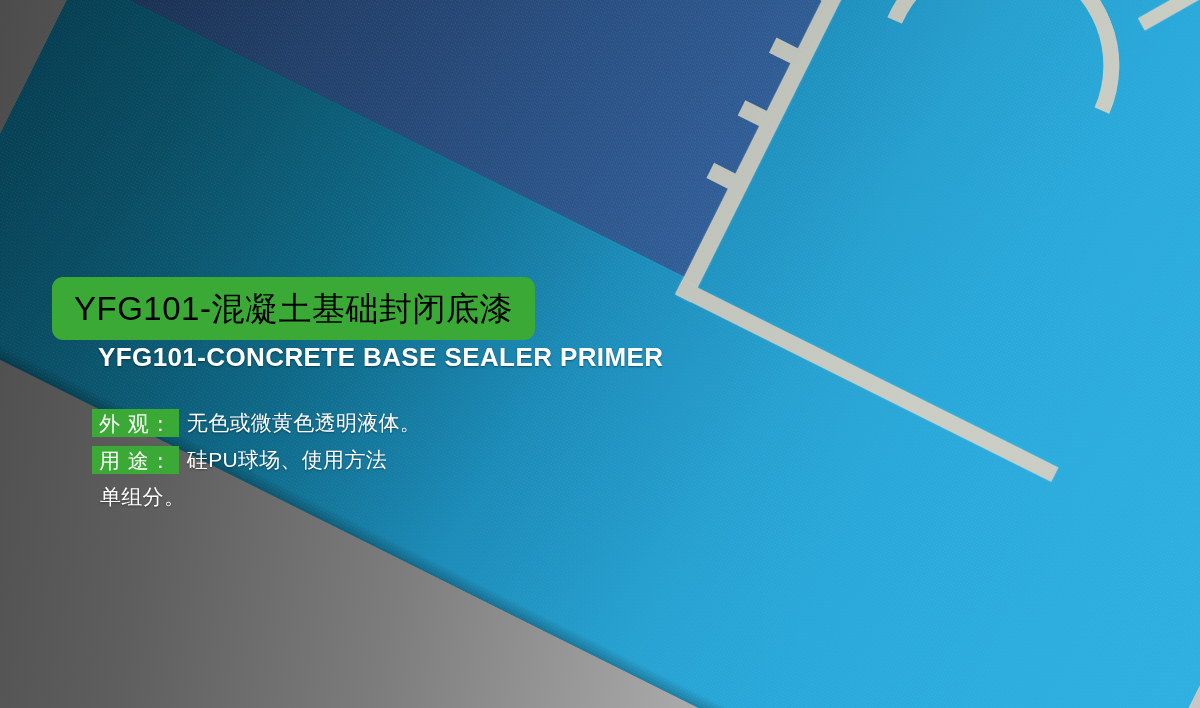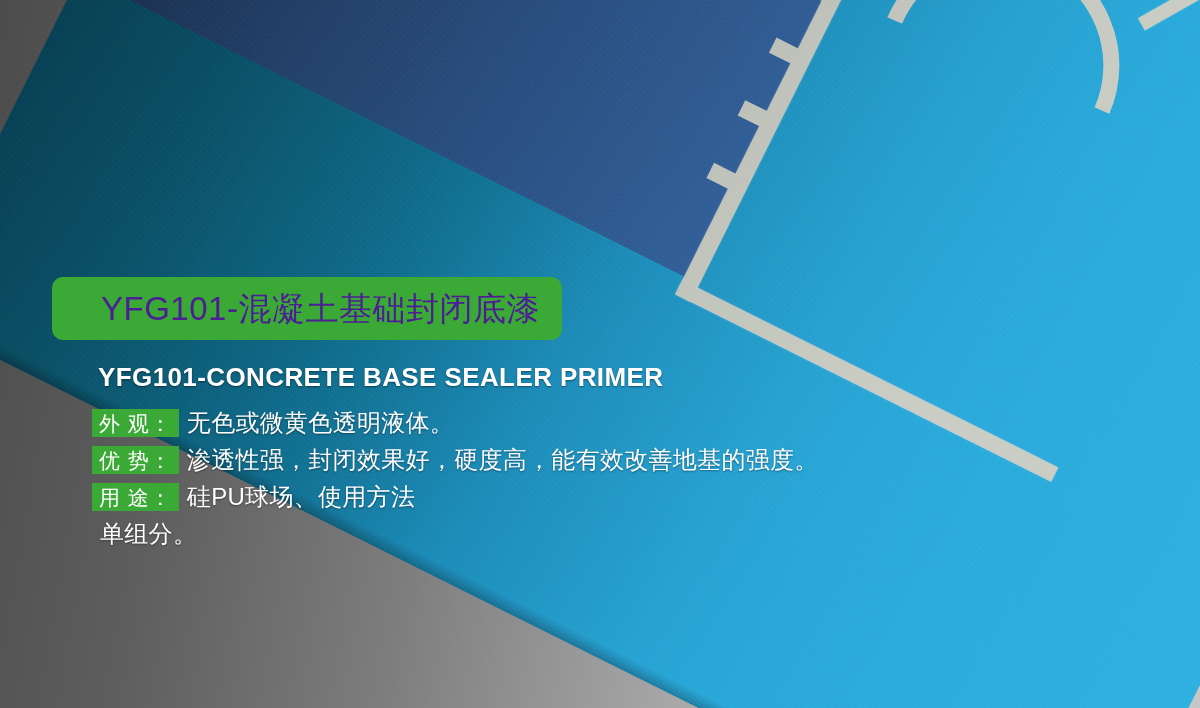--- a/index.html
+++ b/index.html
@@ -63,41 +63,40 @@
   }
   
   .content{position:absolute;left:0;top:0;width:1200px;height:708px;}
   .title-banner{
     position:absolute;left:52px;top:277px;height:63px;
     display:flex;align-items:center;
     padding:0 22px;border-radius:11px;
     background:#3aa935;
   }
   .title-banner span{
-    color:#4c1d95;font-size:33px;line-height:1;letter-spacing:.5px;
+    color:#000000;font-size:33px;line-height:1;letter-spacing:.5px;
     white-space:nowrap;
-    margin-left:27px;
   }
   .subtitle{
-    position:absolute;left:98px;top:362px;
+    position:absolute;left:98px;top:342px;
     color:#ffffff;font-size:26px;font-weight:bold;letter-spacing:.4px;
     white-space:nowrap;
     text-shadow:0 1px 2px rgba(0,0,0,.45);
   }
   .spec-list{position:absolute;left:92px;top:408px;}
   .spec-row{
     display:flex;align-items:center;margin-bottom:7px;height:30px;
   }
   .chip{
     background:#3aa935;color:#ffffff;
     font-size:21px;line-height:30px;height:28px;
     padding:0 7px;white-space:nowrap;letter-spacing:1px;
   }
   .spec-val{
-    color:#ffffff;font-size:24px;line-height:30px;margin-left:8px;
+    color:#ffffff;font-size:21px;line-height:30px;margin-left:8px;
     white-space:nowrap;letter-spacing:.3px;
     text-shadow:0 1px 2px rgba(0,0,0,.40);
   }
 </style>
 </head>
 <body>
 
 <div class="poster">
 
   <div class="photo-clip">
@@ -128,24 +127,20 @@
 
     <div class="subtitle">YFG101-CONCRETE BASE SEALER PRIMER</div>
 
     <div class="spec-list">
 
       <div class="spec-row">
         <span class="chip">外 观：</span>
         <span class="spec-val">无色或微黄色透明液体。</span>
       </div>
 
-      <div class="spec-row">
-        <span class="chip">优 势：</span>
-        <span class="spec-val">渗透性强，封闭效果好，硬度高，能有效改善地基的强度。</span>
-      </div>
 
       <div class="spec-row">
         <span class="chip">用 途：</span>
         <span class="spec-val">硅PU球场、使用方法</span>
       </div>
 
       <div class="spec-row">
         <span class="spec-val">单组分。</span>
       </div>
 

